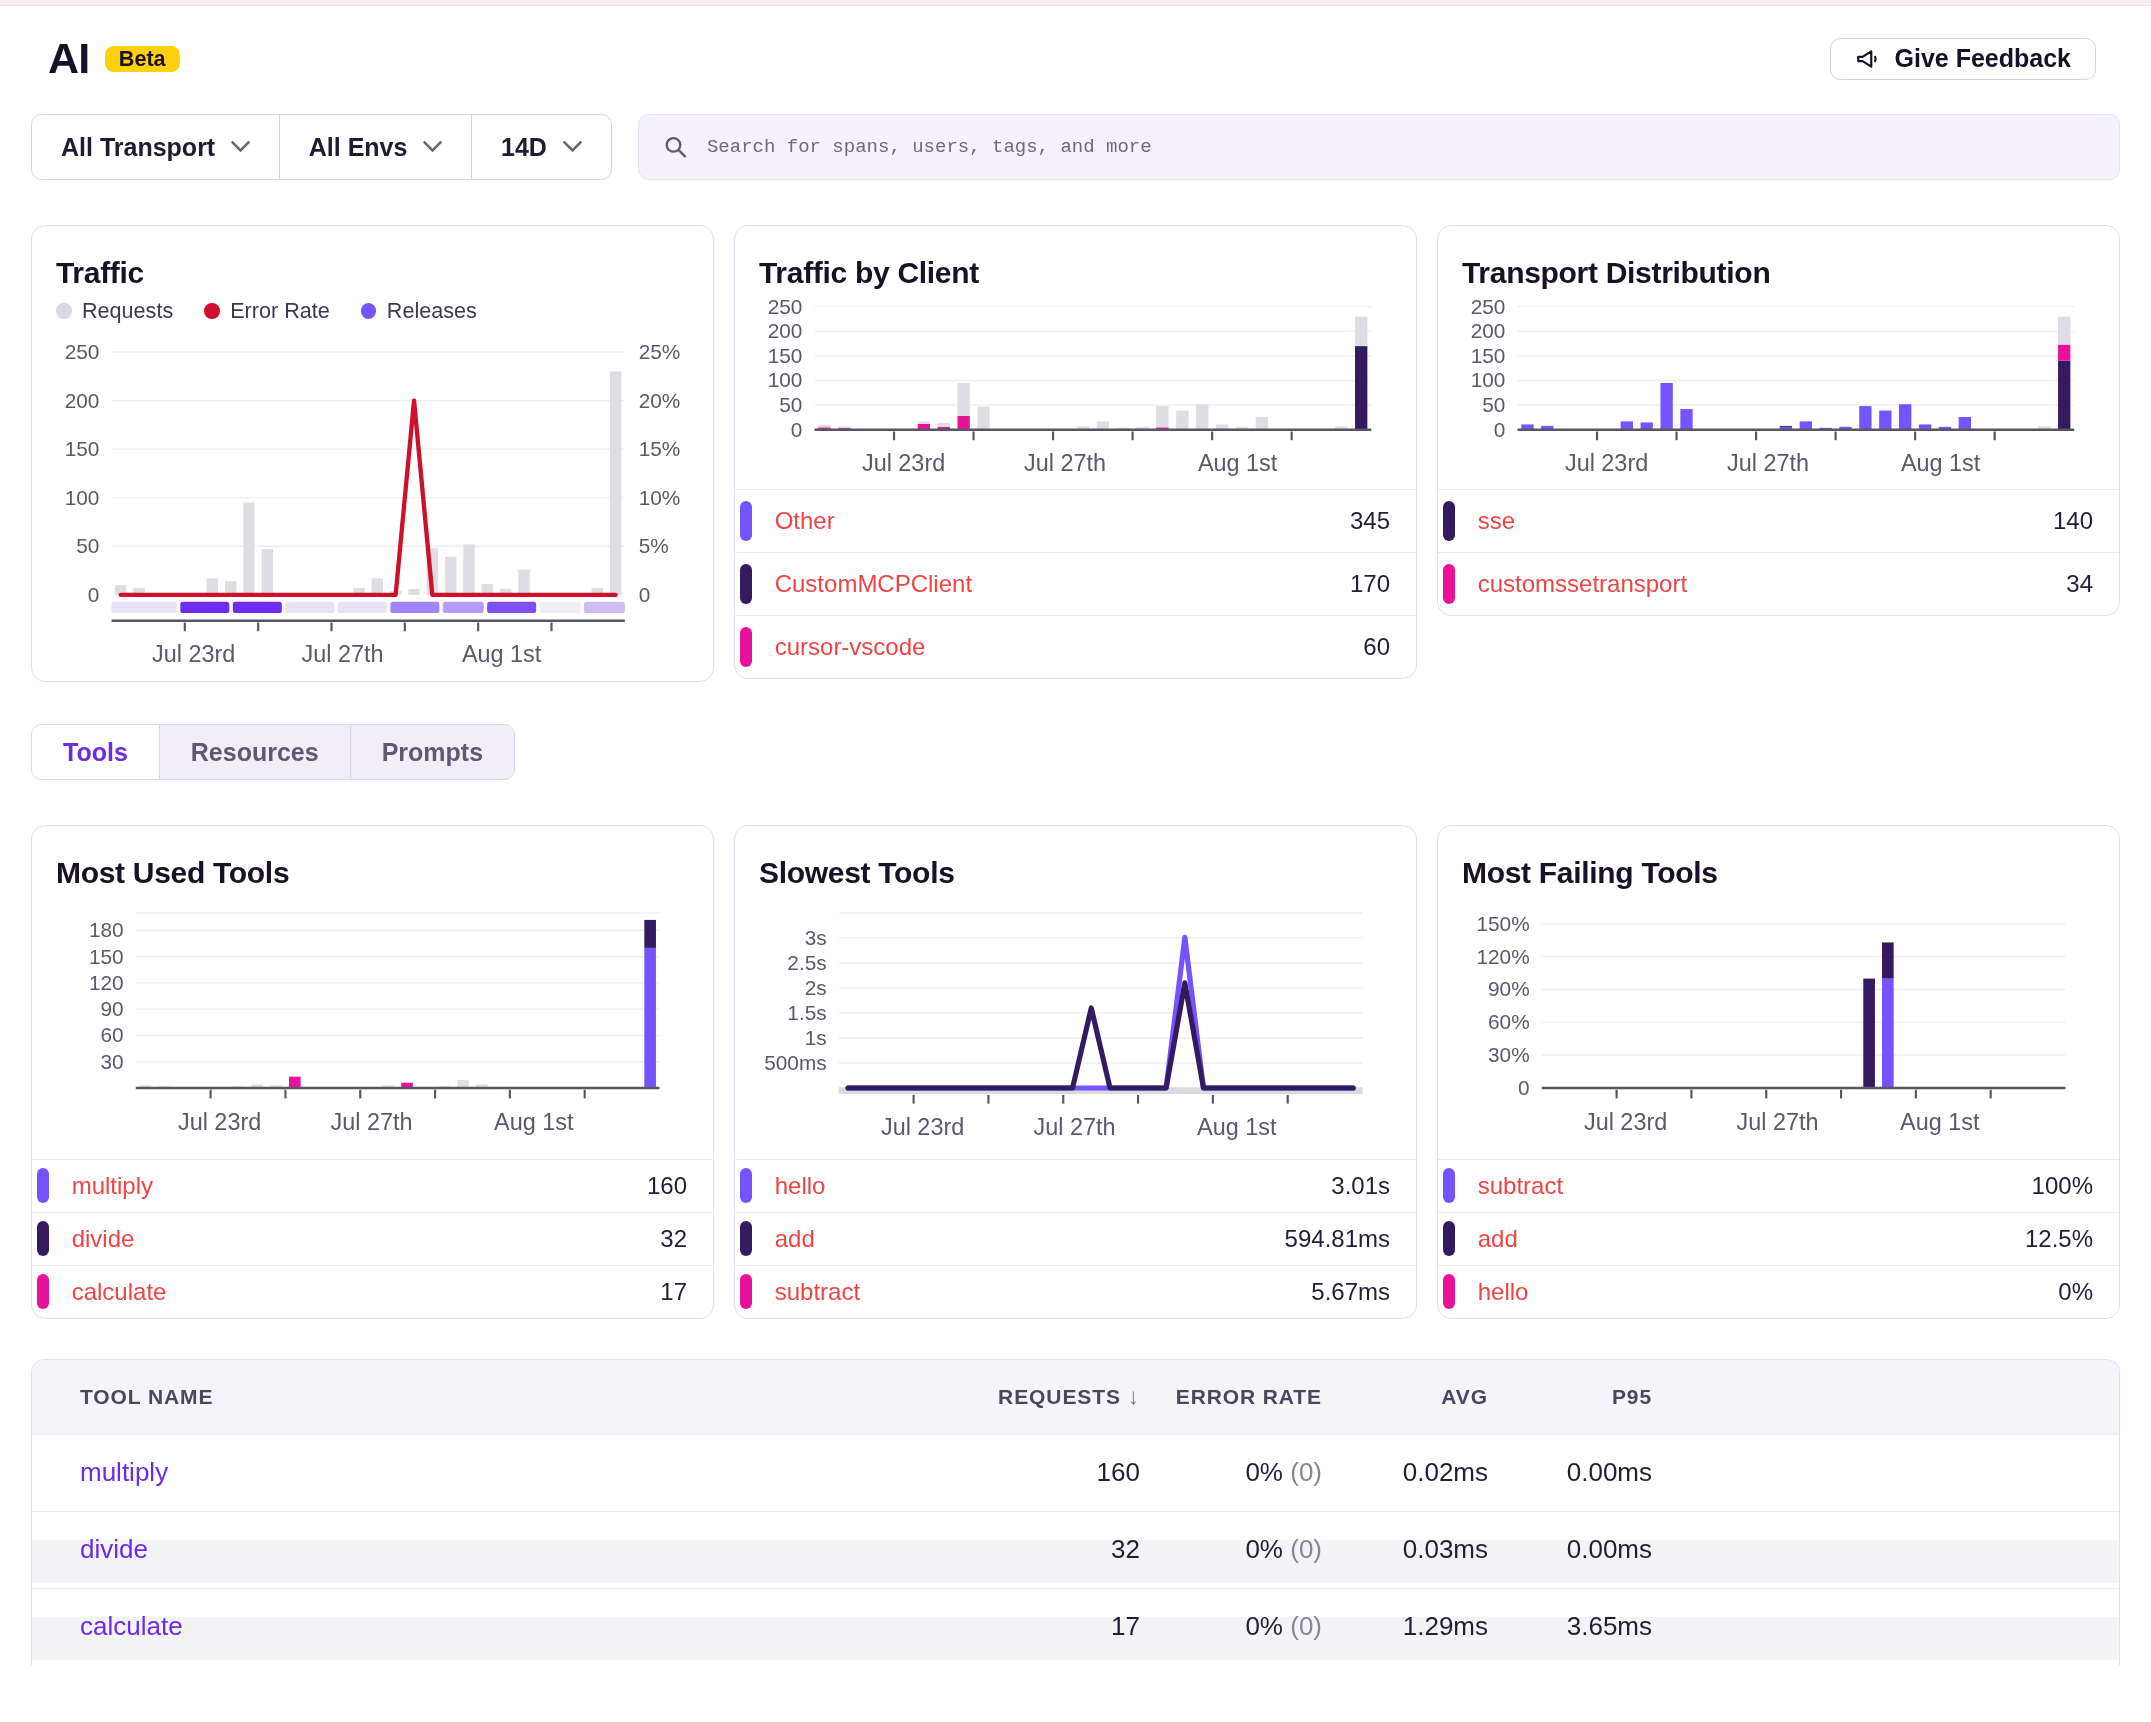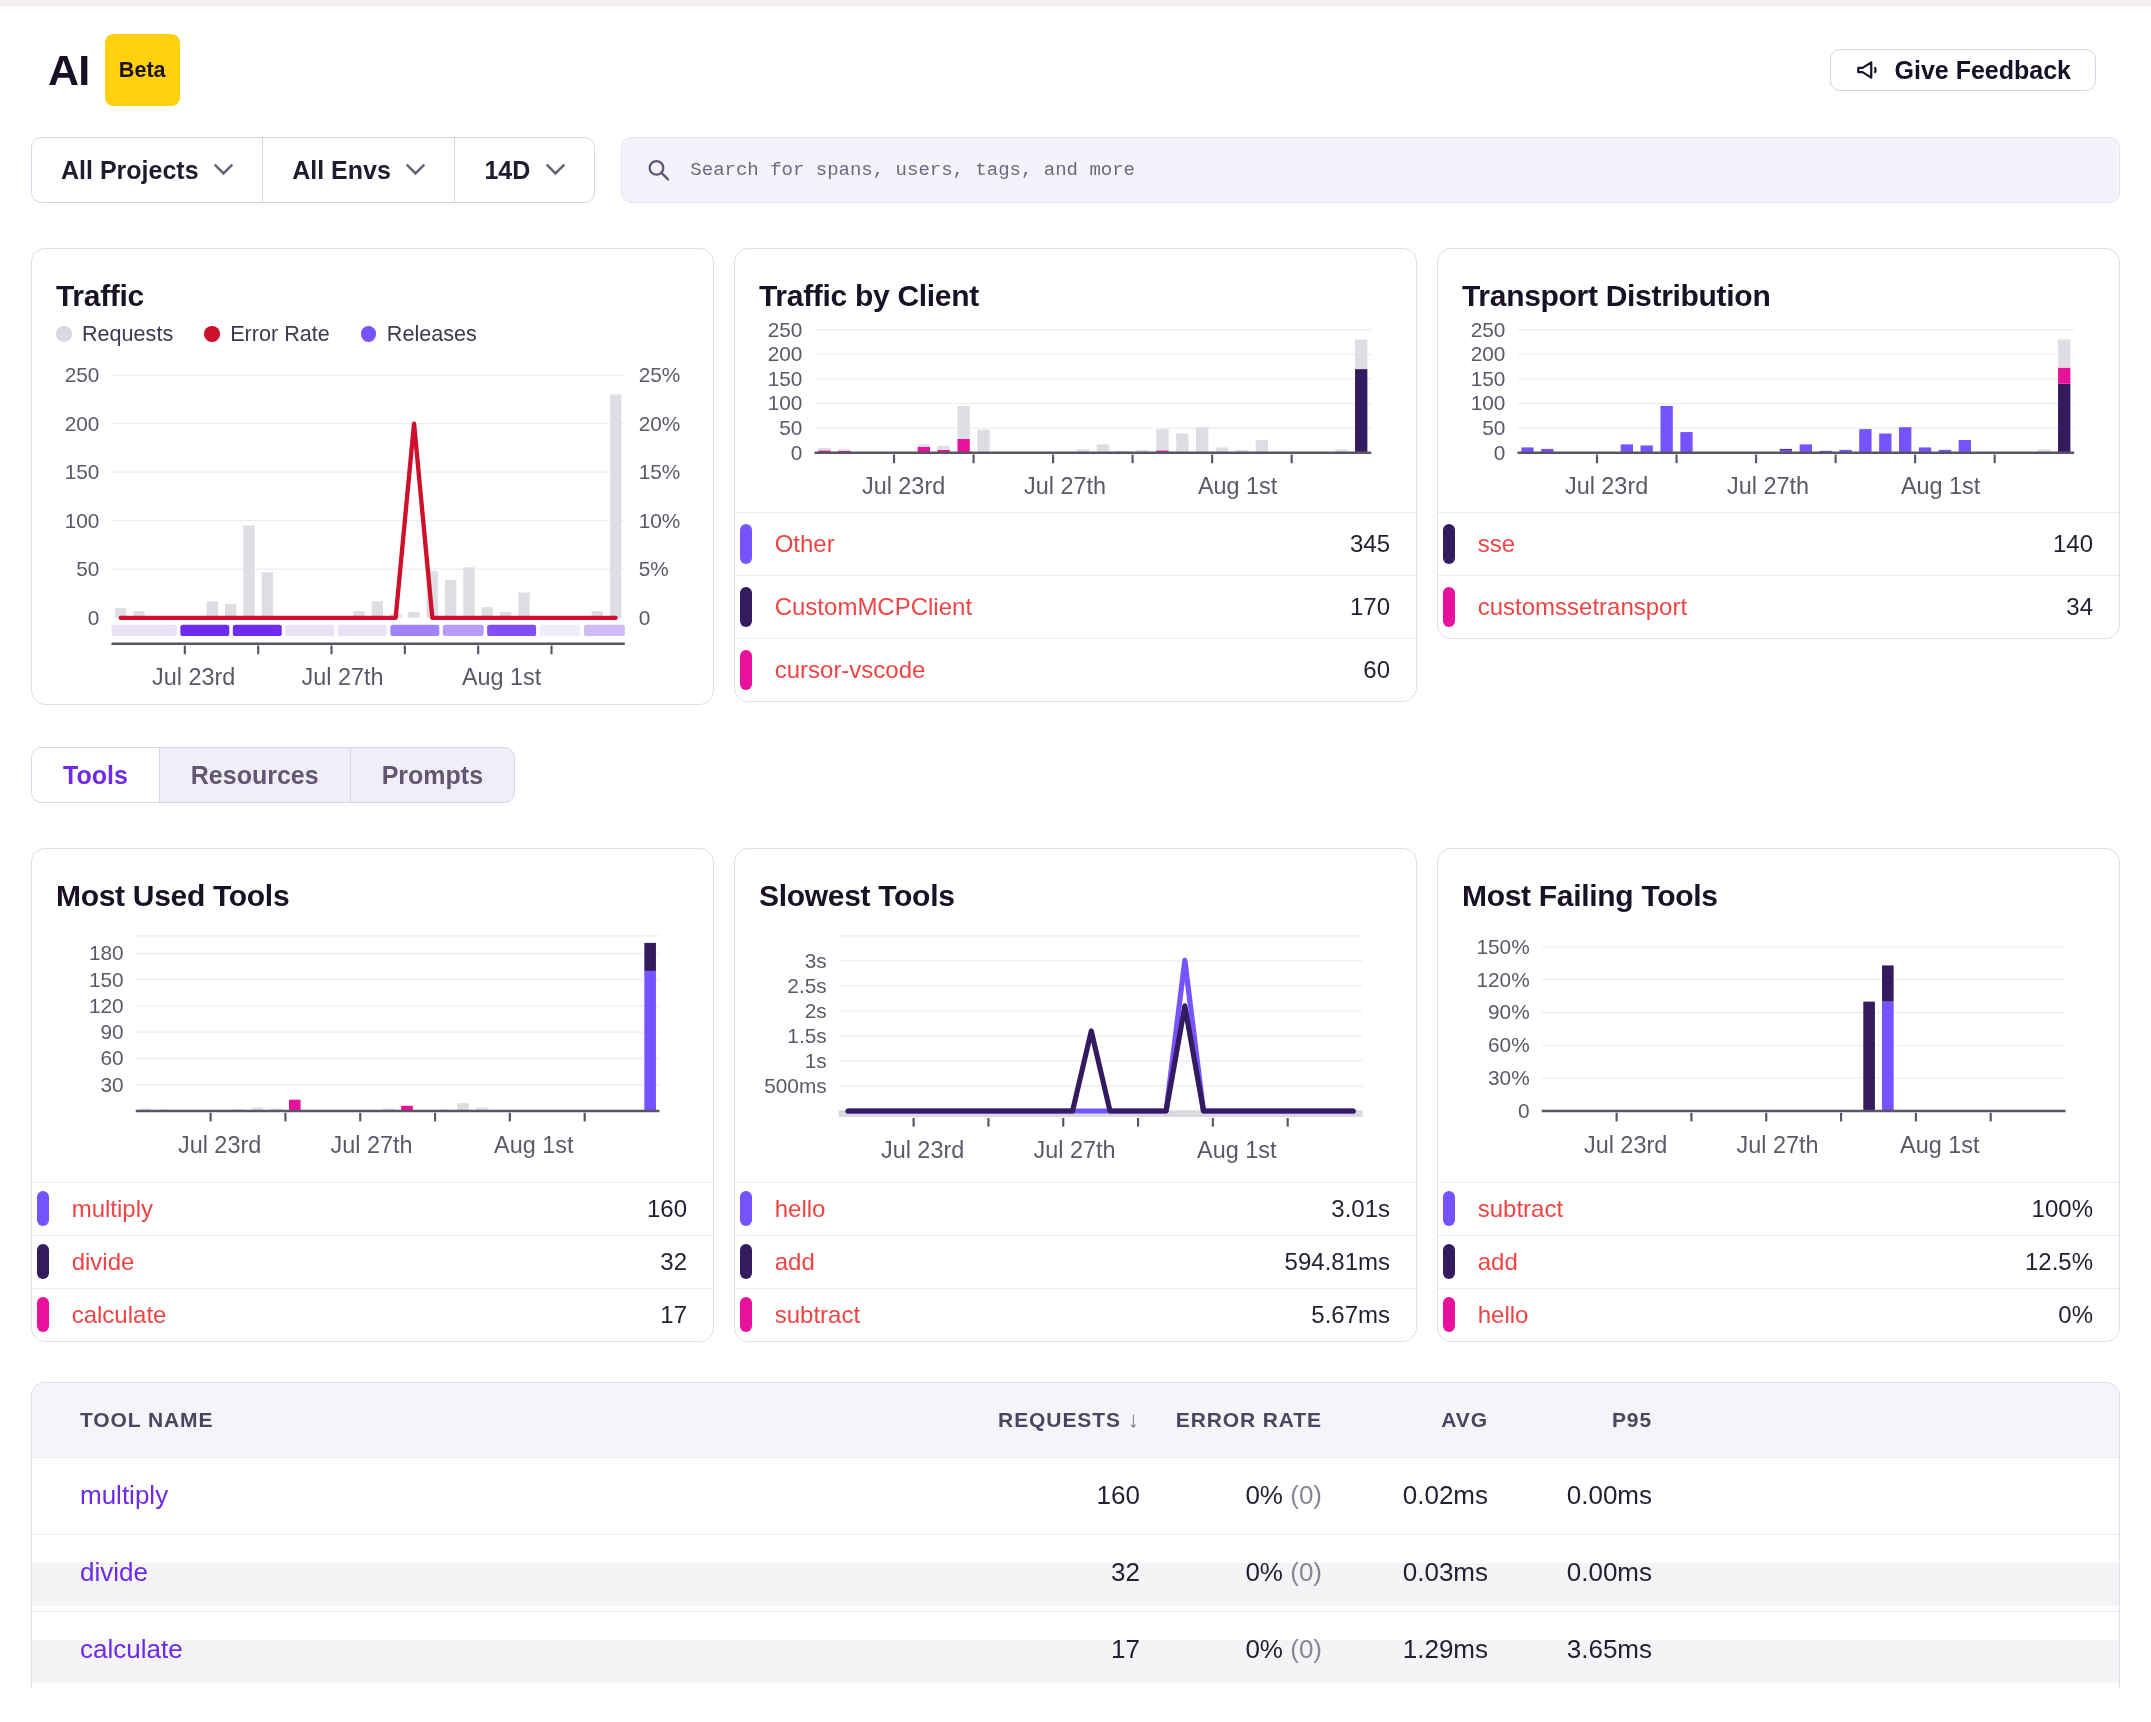--- a/index.html
+++ b/index.html
@@ -5,21 +5,21 @@
   html,body{margin:0;padding:0}
   body{
     width:2151px;height:1722px;overflow:hidden;background:#fff;
     font-family:"Liberation Sans",sans-serif;color:#241d33;
   }
   .topstrip{height:5.2px;background:#f6eef1;border-bottom:0.9px solid #efe4e8}
   
   header{padding:0 55px 0 48px}
   .logo-row{display:flex;align-items:center;margin-top:28px}
   .logo{font-size:43px;font-weight:800;letter-spacing:-0.9px;color:#181026}
-  .beta{background:#ffd00e;color:#1c1426;font-weight:700;font-size:21.6px;padding:23px 14px;border-radius:8.6px;margin-left:15.6px}
+  .beta{background:#ffd00e;color:#1c1426;font-weight:700;font-size:21.6px;padding:0 14px;border-radius:8.6px;margin-left:15.6px}
   .feedback{margin-left:auto;display:flex;gap:14px;align-items:center;border:1.7px solid #d6d0e4;border-radius:10.4px;height:42px;padding:0 24px;font-weight:700;font-size:25px;background:#fff;color:#181026;cursor:pointer}
   .tabbar{display:flex;margin-top:31px;border-bottom:1.7px solid #eae6f3;padding-left:29px}
   .tab{padding:0 31px 22.5px;font-size:26px;color:#6e6880;cursor:pointer}
   .tab.active{color:#6d2ae8;border-bottom:5.2px solid #6d31ed;margin-bottom:-1.7px;border-radius:2.6px;font-weight:500}
   
   main{padding:31px 31px 0}
   .filters{display:flex;gap:26px}
   .filter-group{display:flex;border:1.7px solid #d9d3e8;border-radius:10.4px;background:#fff;overflow:hidden}
   .filter-btn{display:flex;align-items:center;gap:15.6px;padding:0 29px;height:64px;font-weight:700;font-size:25px;color:#221a30;border-right:1.7px solid #d9d3e8;cursor:pointer;white-space:nowrap}
   .filter-btn:last-child{border-right:0}
@@ -78,21 +78,21 @@
       </svg>
       <span>Give Feedback</span>
     </button>
   </div>
 </header>
 
 <main>
   <div class="filters">
     <div class="filter-group">
       <div class="filter-btn">
-        <span>All Projects</span>
+        <span>All Transport</span>
         <svg width="19" height="12" viewBox="0 0 14 9" fill="none" stroke="#6a6478" stroke-width="2" stroke-linecap="round">
             <path d="M1 1l6 6 6-6"></path>
           </svg>
       </div>
       <div class="filter-btn">
         <span>All Envs</span>
         <svg width="19" height="12" viewBox="0 0 14 9" fill="none" stroke="#6a6478" stroke-width="2" stroke-linecap="round">
             <path d="M1 1l6 6 6-6"></path>
           </svg>
       </div>

